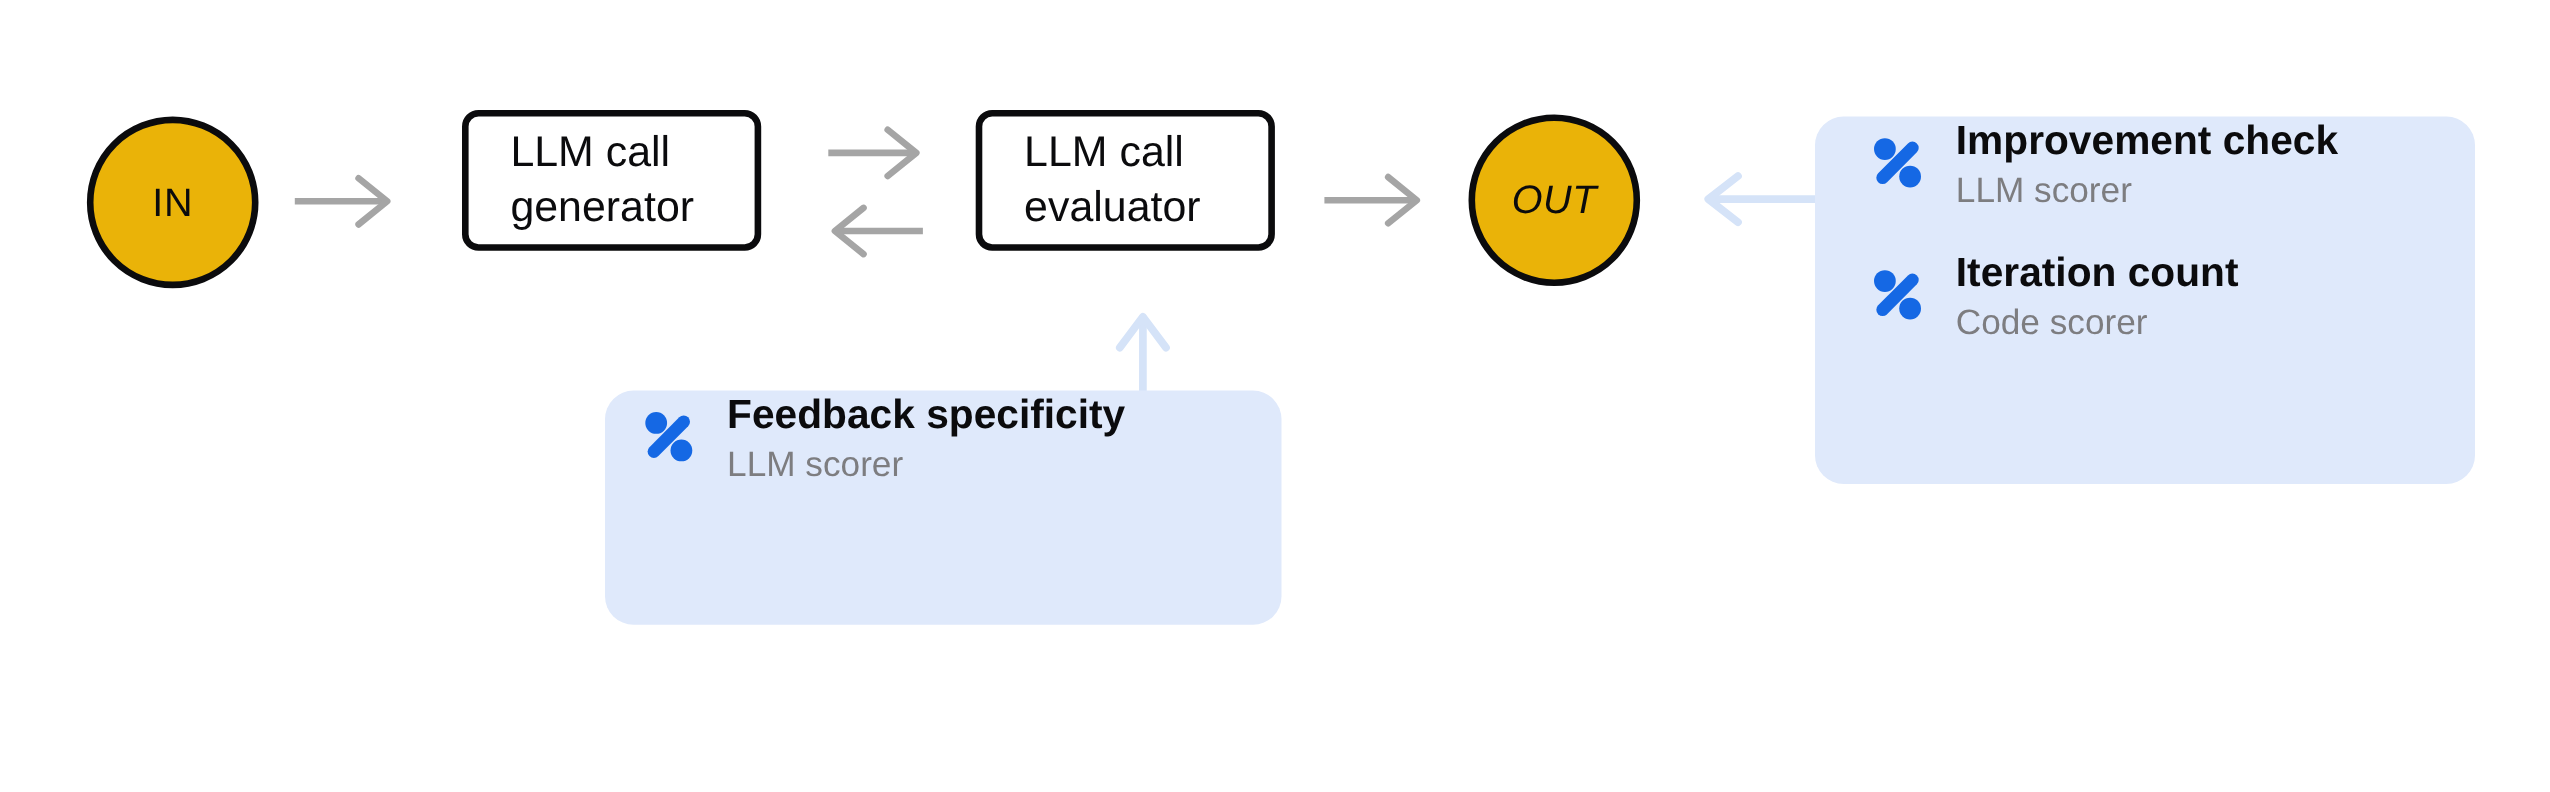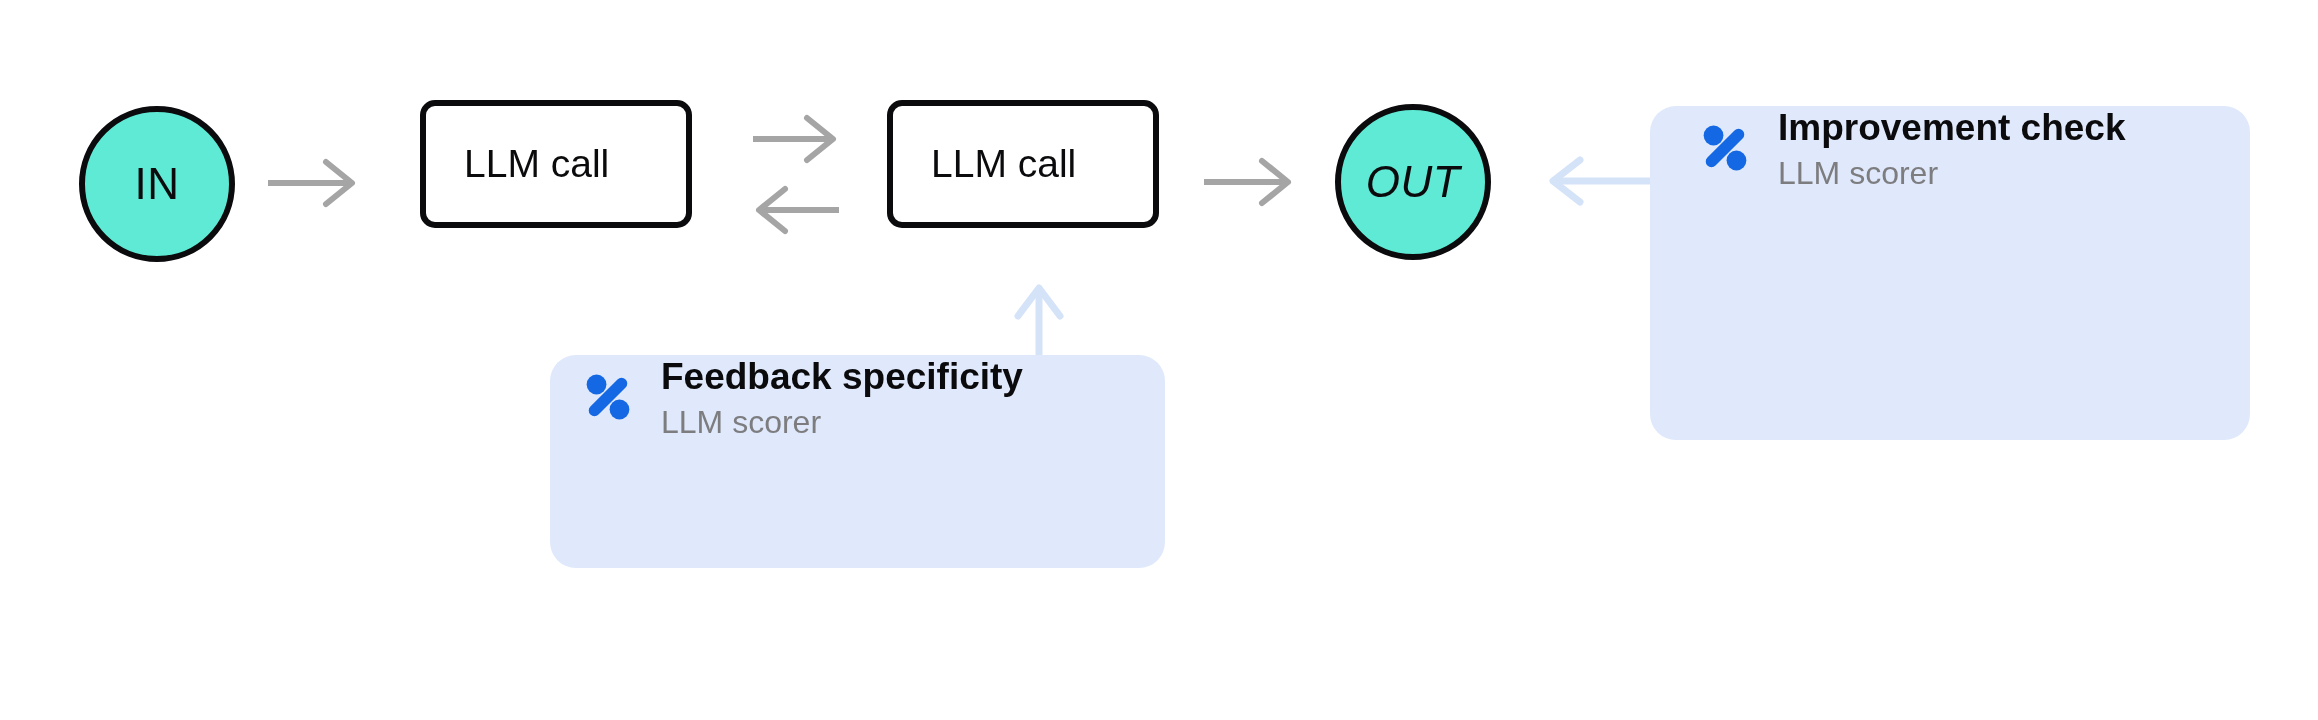--- a/index.html
+++ b/index.html
@@ -22,23 +22,23 @@
     background: var(--canvas-bg);
     overflow: hidden;
   }
 
   
   .term {
     position: absolute;
     width: 156px; height: 156px;
     border: 6px solid var(--node-ink);
     border-radius: 50%;
-    background: #5eead4;
+    background: #eab308;
     display: flex; align-items: center; justify-content: center;
-    font-size: 44px; color: var(--node-ink);
+    font-size: 36px; color: var(--node-ink);
     letter-spacing: 0.5px;
   }
   .term.in  { left: 79px;  top: 106px; }
   .term.out { left: 1335px; top: 104px; font-style: italic; }
 
   
   .pbox {
     position: absolute;
     width: 272px; height: 128px;
     border: 6px solid var(--node-ink);
@@ -89,34 +89,36 @@
     <span>IN</span>
   </div>
 
   <svg class="arrow" style="left:266px; top:157px;" width="92" height="52" viewBox="0 0 92 52">
     <path class="stroke-gray" d="M2,26 H83"></path>
     <polyline class="head-gray" points="60,5 86,26 60,47"></polyline>
   </svg>
 
   <div class="pbox generator">
     <div>LLM call</div>
+    <div>generator</div>
   </div>
 
   <svg class="arrow" style="left:751px; top:113px;" width="90" height="52" viewBox="0 0 90 52">
     <path class="stroke-gray" d="M2,26 H79"></path>
     <polyline class="head-gray" points="56,5 82,26 56,47"></polyline>
   </svg>
 
   <svg class="arrow" style="left:751px; top:184px;" width="90" height="52" viewBox="0 0 90 52">
     <path class="stroke-gray" d="M88,26 H11"></path>
     <polyline class="head-gray" points="34,5 8,26 34,47"></polyline>
   </svg>
 
   <div class="pbox evaluator">
     <div>LLM call</div>
+    <div>evaluator</div>
   </div>
 
   <svg class="arrow" style="left:1202px; top:156px;" width="92" height="52" viewBox="0 0 92 52">
     <path class="stroke-gray" d="M2,26 H83"></path>
     <polyline class="head-gray" points="60,5 86,26 60,47"></polyline>
   </svg>
 
   <div class="term out">
     <span>OUT</span>
   </div>
@@ -150,15 +152,26 @@
       <svg class="scorer-icon" viewBox="0 0 48 48">
         <path class="slash" d="M11,37 L37,11"></path>
         <circle class="dot" cx="13" cy="12" r="9.5"></circle>
         <circle class="dot" cx="35" cy="36" r="9.5"></circle>
       </svg>
       <div class="scorer-text">
         <div class="scorer-title">Improvement check</div>
         <div class="scorer-subtitle">LLM scorer</div>
       </div>
     </div>
+    <div class="scorer-item">
+      <svg class="scorer-icon" viewBox="0 0 48 48">
+        <path class="slash" d="M11,37 L37,11"></path>
+        <circle class="dot" cx="13" cy="12" r="9.5"></circle>
+        <circle class="dot" cx="35" cy="36" r="9.5"></circle>
+      </svg>
+      <div class="scorer-text">
+        <div class="scorer-title">Iteration count</div>
+        <div class="scorer-subtitle">Code scorer</div>
+      </div>
+    </div>
   </div>
 
 </div>
 
 </body></html>

